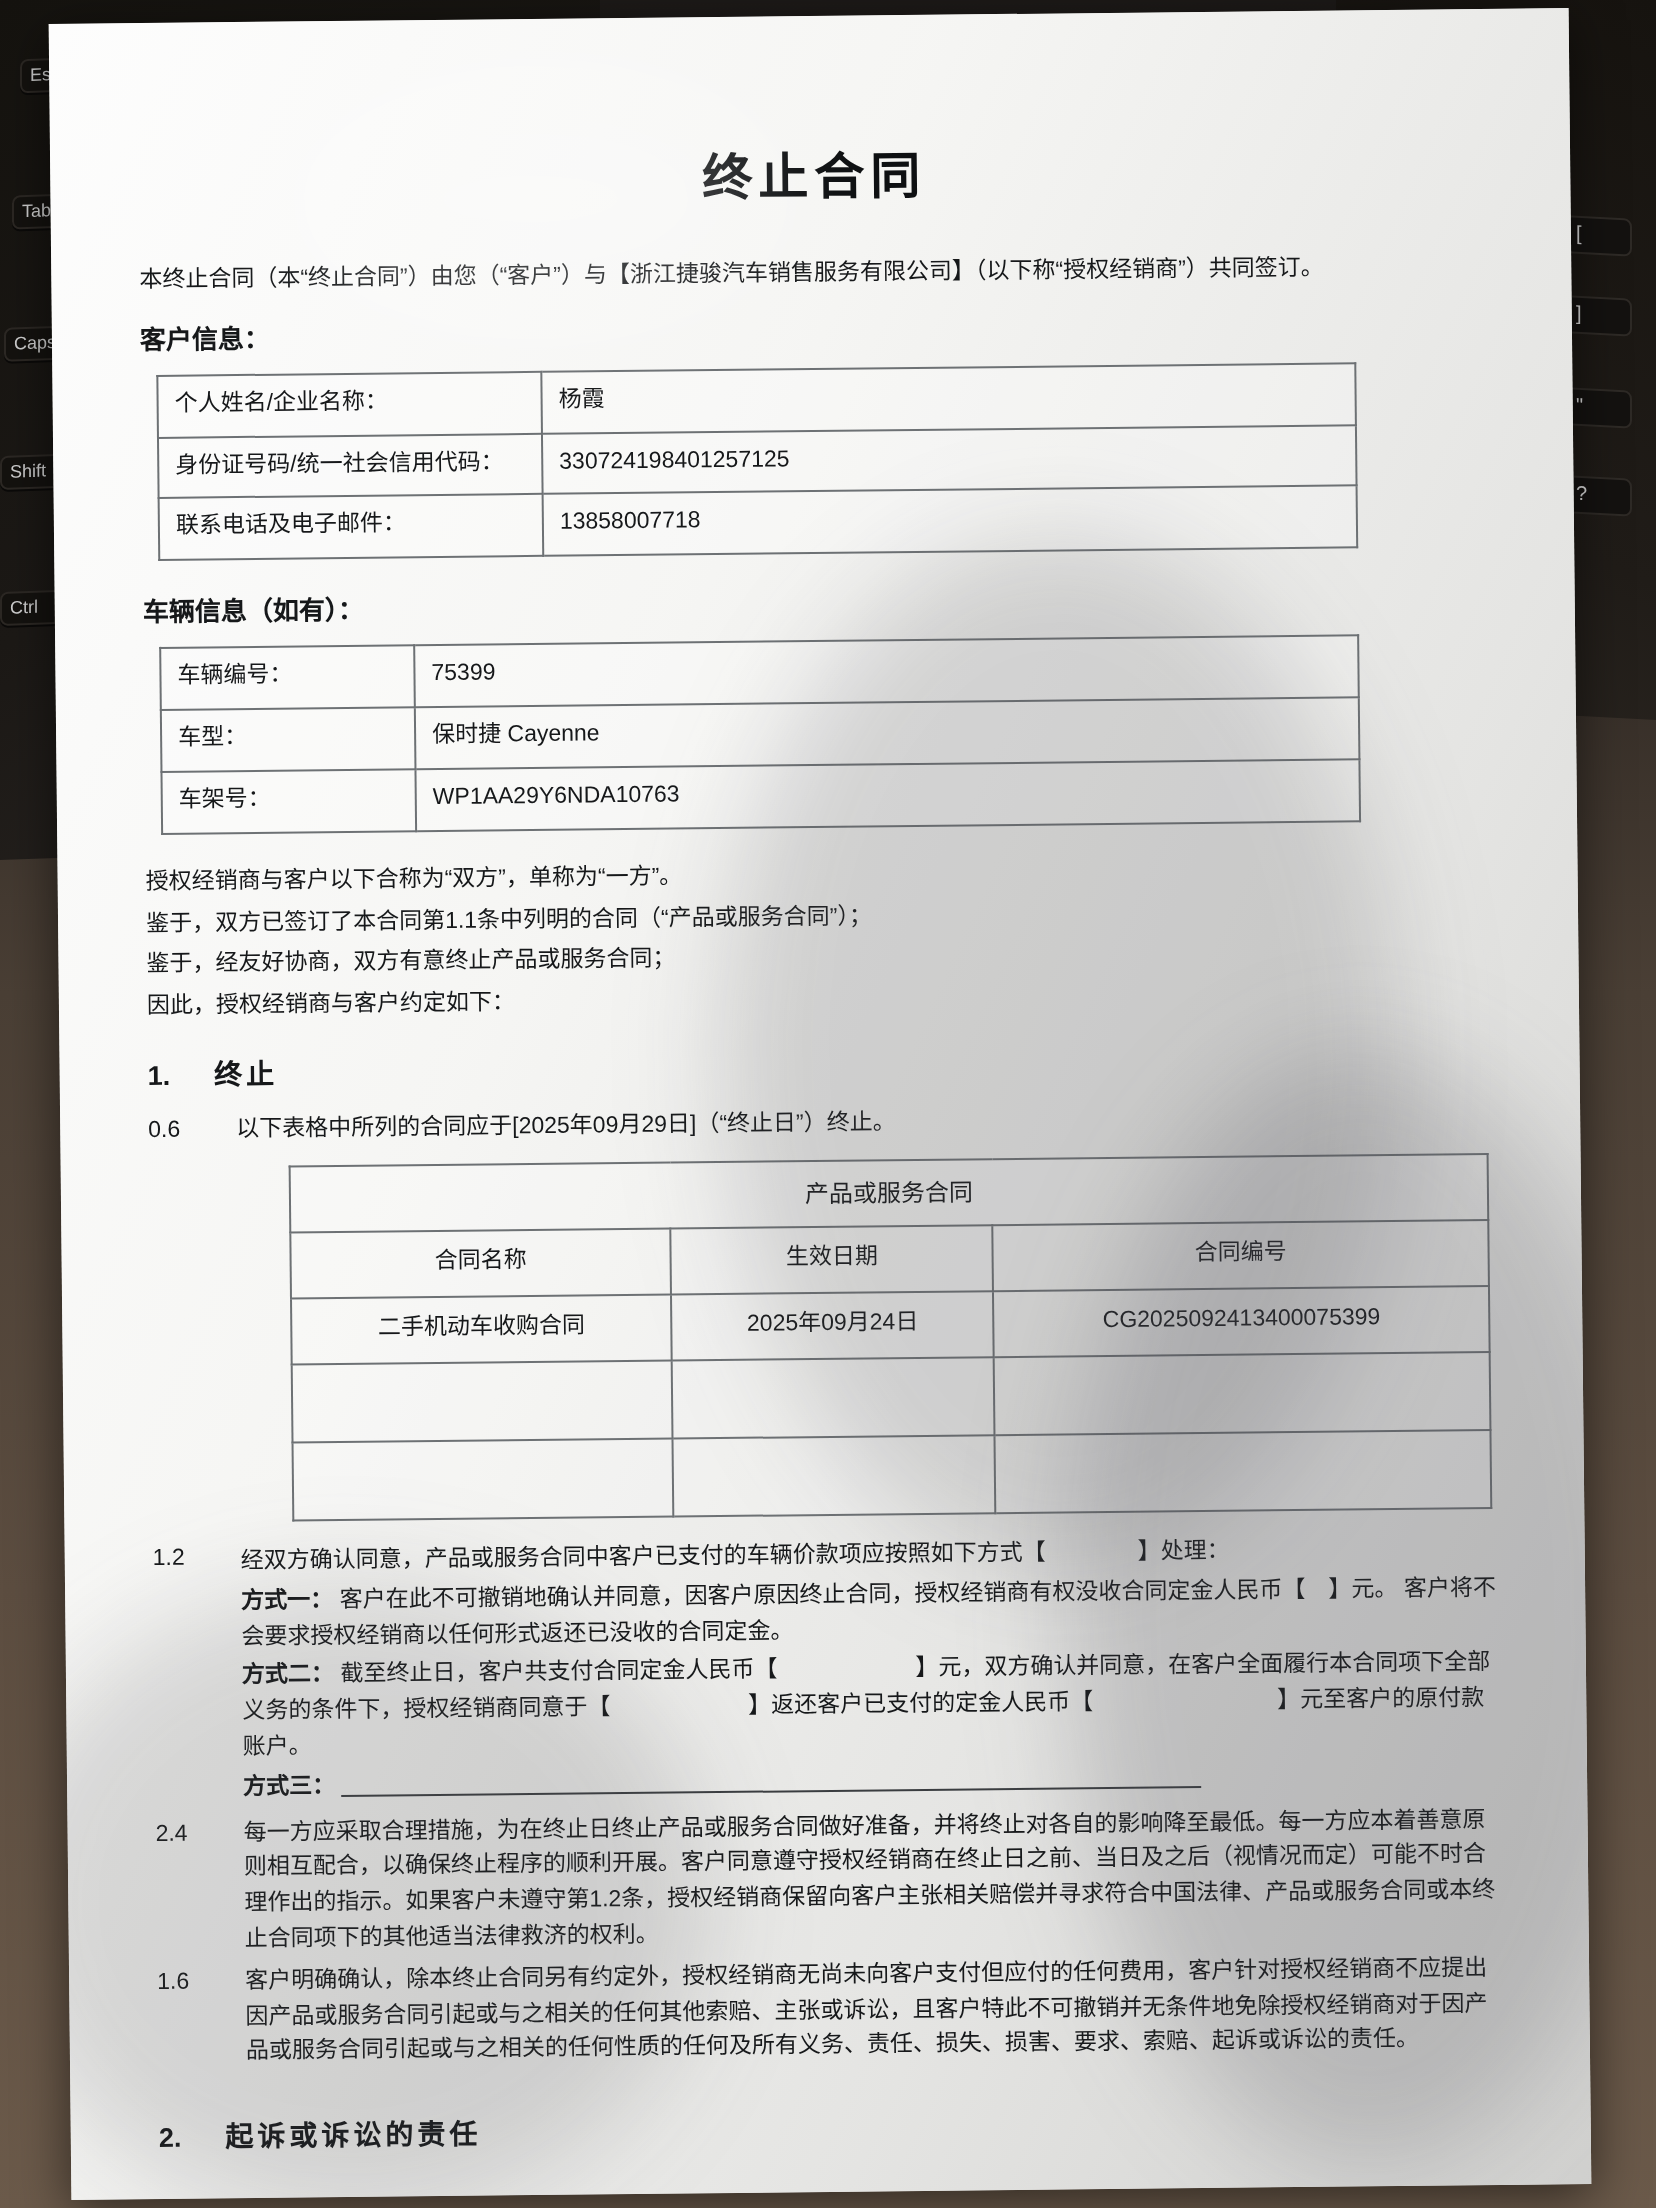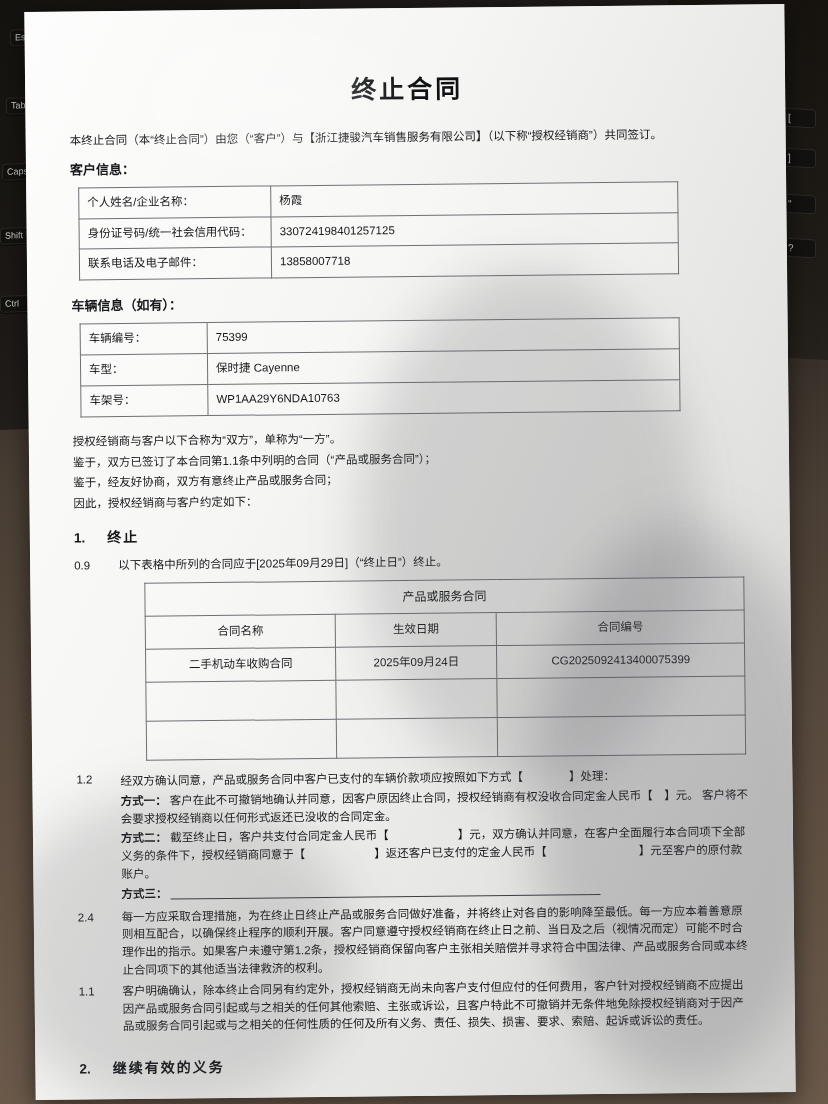--- a/index.html
+++ b/index.html
@@ -162,21 +162,21 @@
     <p class="note">鉴于，双方已签订了本合同第1.1条中列明的合同（“产品或服务合同”）；</p>
     <p class="note">鉴于，经友好协商，双方有意终止产品或服务合同；</p>
     <p class="note">因此，授权经销商与客户约定如下：</p>
 
     <div class="h2row">
       <span class="h2no">1.</span>
       <span class="h2t">终止</span>
     </div>
 
     <div class="clause-row">
-      <span class="clause-no">0.9</span>
+      <span class="clause-no">0.6</span>
       <span class="clause-body">以下表格中所列的合同应于[2025年09月29日]（“终止日”）终止。</span>
     </div>
 
     <table class="contracts">
       <tbody>
           <tr class="head">
         <td colspan="3">产品或服务合同</td>
       </tr>
       <tr>
         <td>合同名称</td>
@@ -220,27 +220,27 @@
         </div>
       </span>
     </div>
 
     <div class="clause-row">
       <span class="clause-no">2.4</span>
       <span class="clause-body">每一方应采取合理措施，为在终止日终止产品或服务合同做好准备，并将终止对各自的影响降至最低。每一方应本着善意原则相互配合，以确保终止程序的顺利开展。客户同意遵守授权经销商在终止日之前、当日及之后（视情况而定）可能不时合理作出的指示。如果客户未遵守第1.2条，授权经销商保留向客户主张相关赔偿并寻求符合中国法律、产品或服务合同或本终止合同项下的其他适当法律救济的权利。</span>
     </div>
 
     <div class="clause-row">
-      <span class="clause-no">1.1</span>
+      <span class="clause-no">1.6</span>
       <span class="clause-body">客户明确确认，除本终止合同另有约定外，授权经销商无尚未向客户支付但应付的任何费用，客户针对授权经销商不应提出因产品或服务合同引起或与之相关的任何其他索赔、主张或诉讼，且客户特此不可撤销并无条件地免除授权经销商对于因产品或服务合同引起或与之相关的任何性质的任何及所有义务、责任、损失、损害、要求、索赔、起诉或诉讼的责任。</span>
     </div>
 
     <div class="h2row" style="margin-top:22px">
       <span class="h2no">2.</span>
-      <span class="h2t">继续有效的义务</span>
+      <span class="h2t">起诉或诉讼的责任</span>
     </div>
 
   </div>
 
   <div class="blob b4"></div>
   <div class="blob b1"></div>
   <div class="blob b2"></div>
   <div class="blob b3"></div>
 </div>
 

